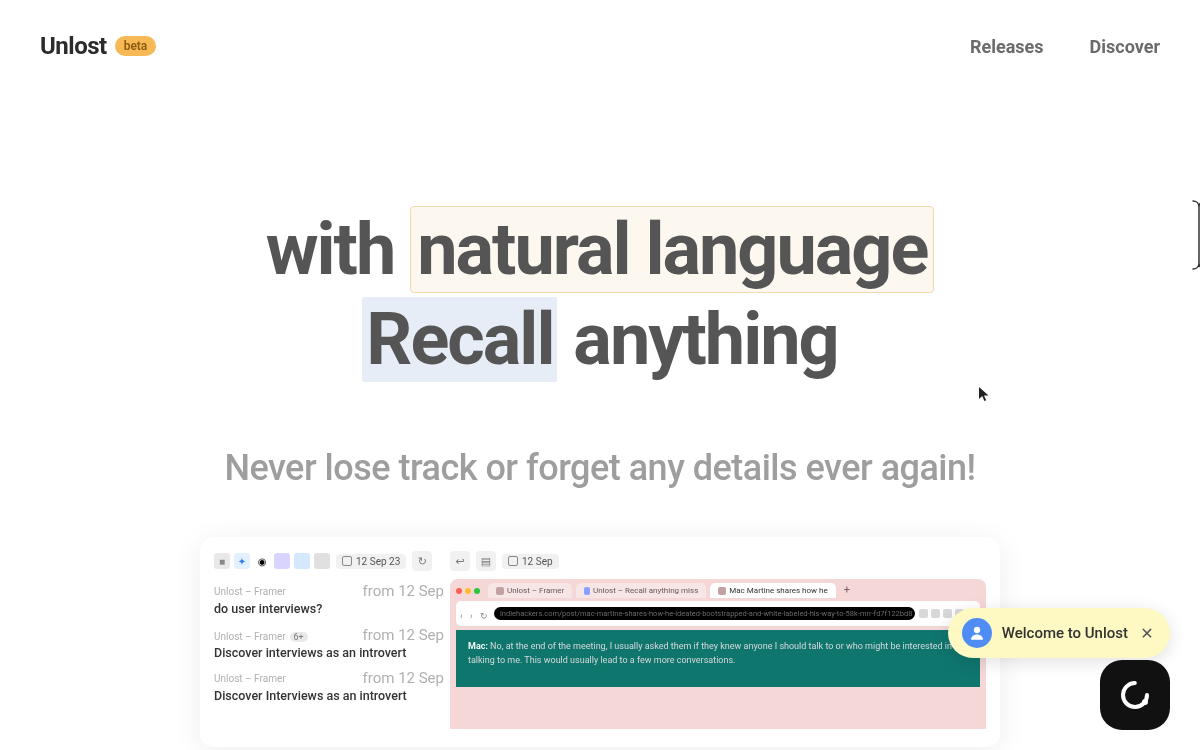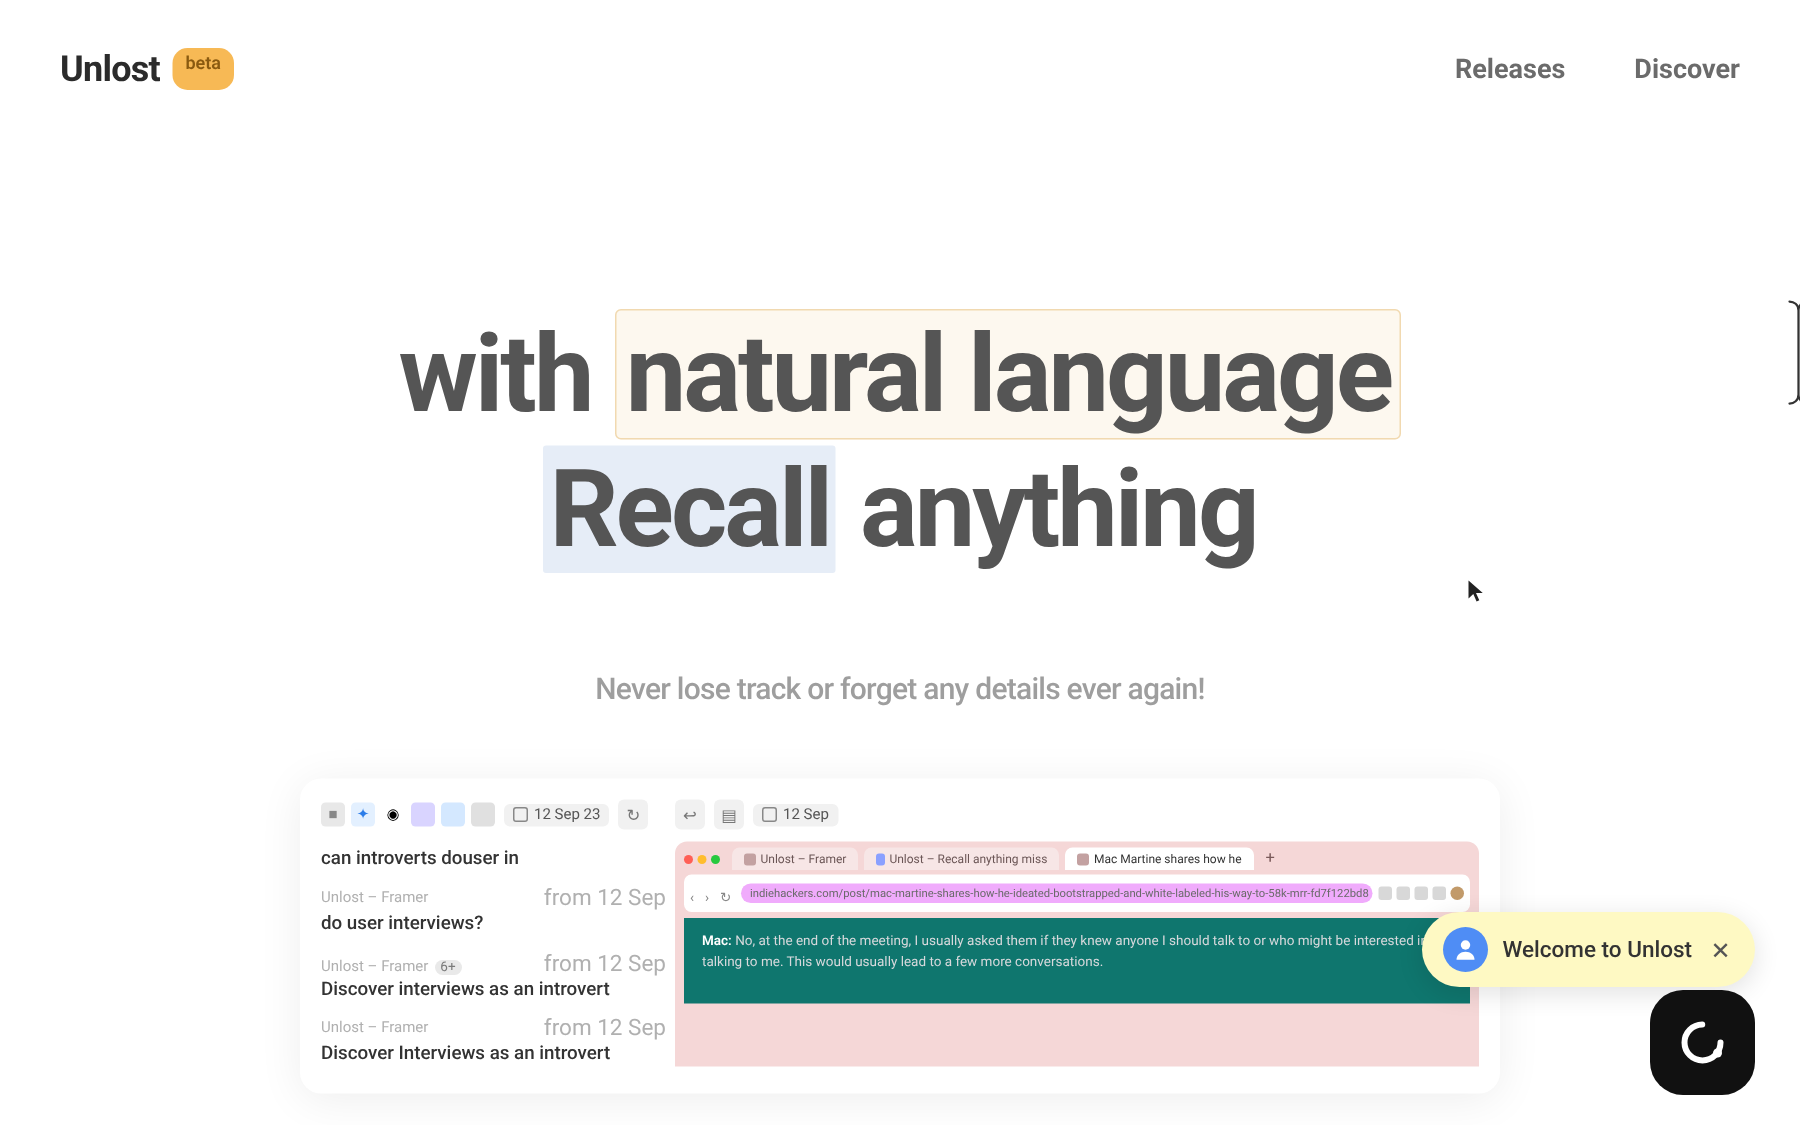--- a/index.html
+++ b/index.html
@@ -12,21 +12,21 @@
   position: relative;
 }
 
 
 .header {
   display: flex;
   justify-content: space-between;
   align-items: center;
   padding: 32px 40px 0 40px;
 }
-.logo-group { display: flex; gap: 8px; }
+.logo-group { display: flex; align-items: center; gap: 8px; }
 .logo-text {
   font-size: 24px;
   font-weight: 700;
   color: #2b2b2b;
   letter-spacing: -0.5px;
 }
 .beta-badge {
   background: #f7b955;
   color: #8a5a10;
   font-size: 12px;
@@ -83,21 +83,21 @@
   height: 16px;
 }
 .mouse-cursor-hero{
   top: 386px;
   left: 978px;
 }
 .mouse-cursor svg { width: 100%; height: 100%; }
 
 .subhead {
   margin-top: 62px;
-  font-size: 20px;
+  font-size: 36px;
   font-weight: 500;
   color: #9e9e9e;
   letter-spacing: -0.5px;
 }
 
 
 .demo-card {
   width: 800px;
   margin: 48px auto 0 auto;
   background: #ffffff;
@@ -207,21 +207,21 @@
 .plus-tab{ font-size:11px; color:#7a5a5a; padding:0 4px; }
 
 .addr-row{
   background:#fff; border-radius:5px; padding:3px 4px;
   display:flex; align-items:center; gap:4px;
 }
 .addr-btns span{
   display:inline-block; width:10px; height:10px; color:#888; font-size:9px;
 }
 .addr-bar{
-  flex:1; background:#f0abfc; border-radius:10px;
+  flex:1; background:#000000; border-radius:10px;
   font-size:7.5px; color:#6a6a6a; padding:2px 6px;
   white-space:nowrap; overflow:hidden;
 }
 .addr-icons{ display:flex; gap:3px; }
 .addr-icons span{
   width:9px; height:9px; border-radius:2px; background:#d8d8d8;
 }
 .addr-icons span:last-child{ border-radius:50%; background:#c29a6a; }
 
 .page-dark{
@@ -311,23 +311,20 @@
           <span class="ico-square2"></span>
           <span class="ico-square3"></span>
         </div>
         <span class="date-pill">
           <span class="cal-ico"></span>
           <span>12 Sep 23</span>
         </span>
         <span class="tool-btn">↻</span>
       </div>
 
-      <div class="result-item">
-        <div class="result-title">can introverts douser in</div>
-      </div>
       <div class="result-item">
         <div class="result-meta">
           <span class="result-src">Unlost – Framer</span>
           <span class="result-date">from 12 Sep</span>
         </div>
         <div class="result-title">do user interviews?</div>
       </div>
       <div class="result-item">
         <div class="result-meta">
           <span>

